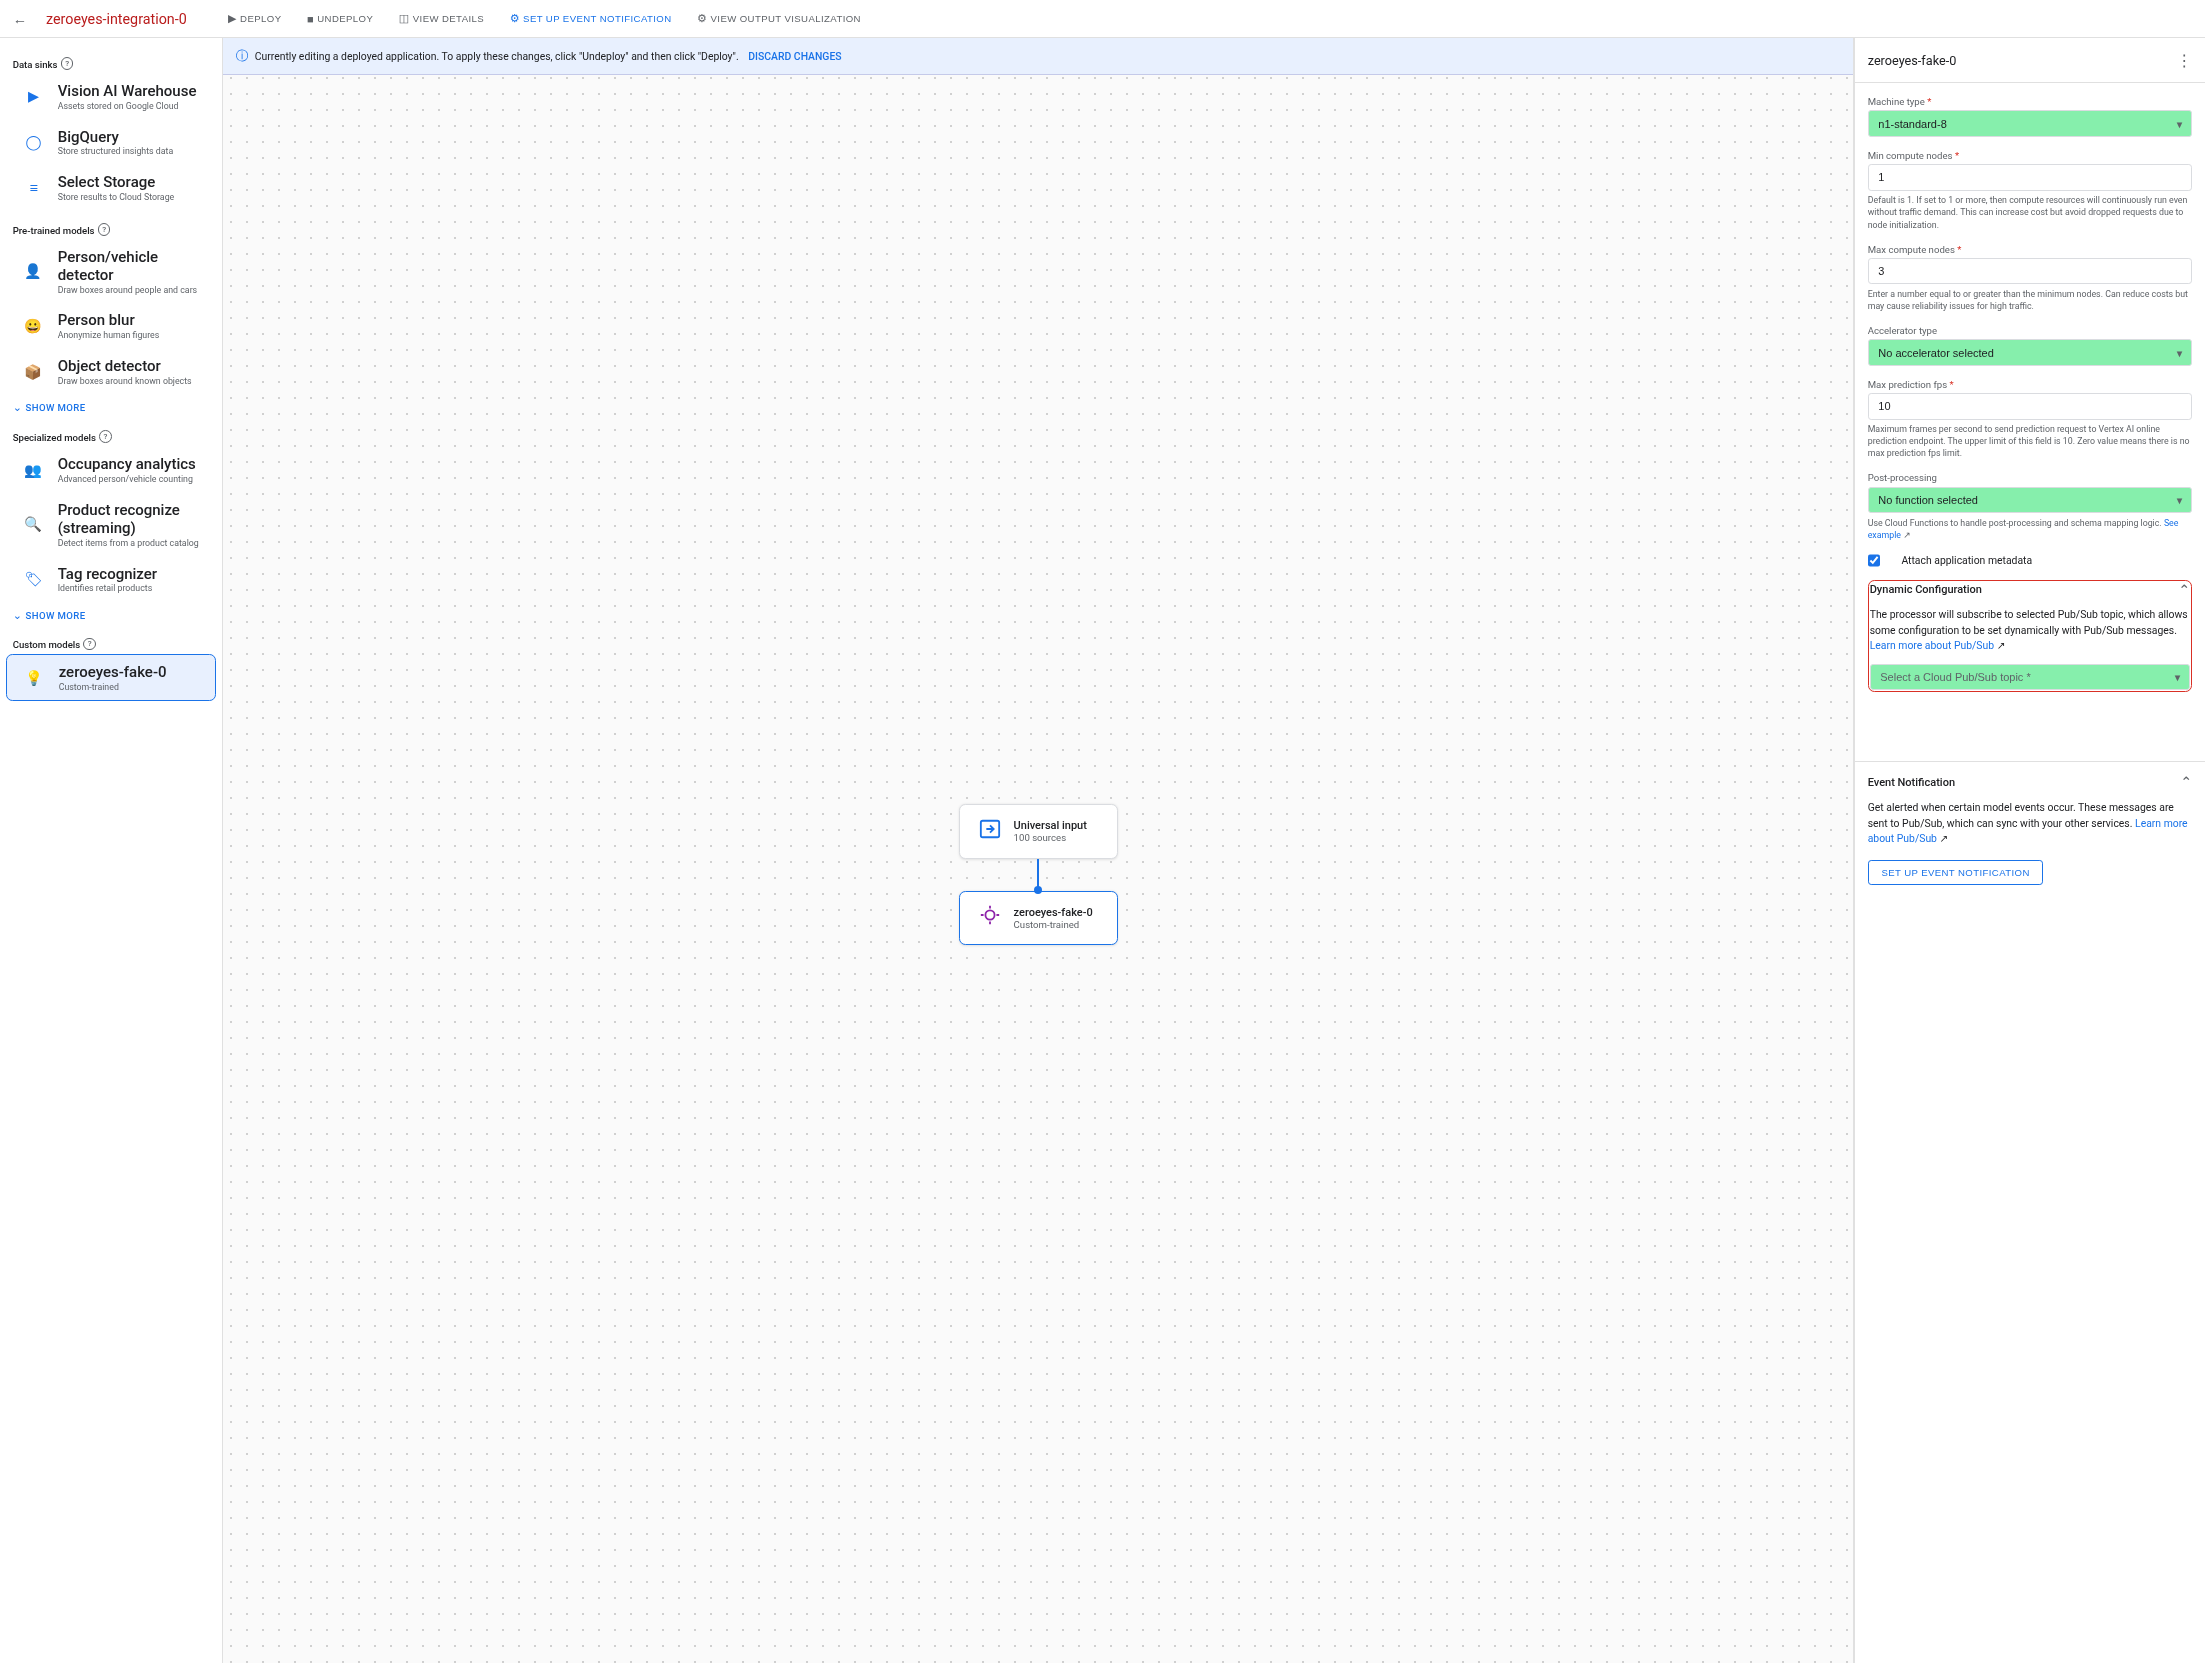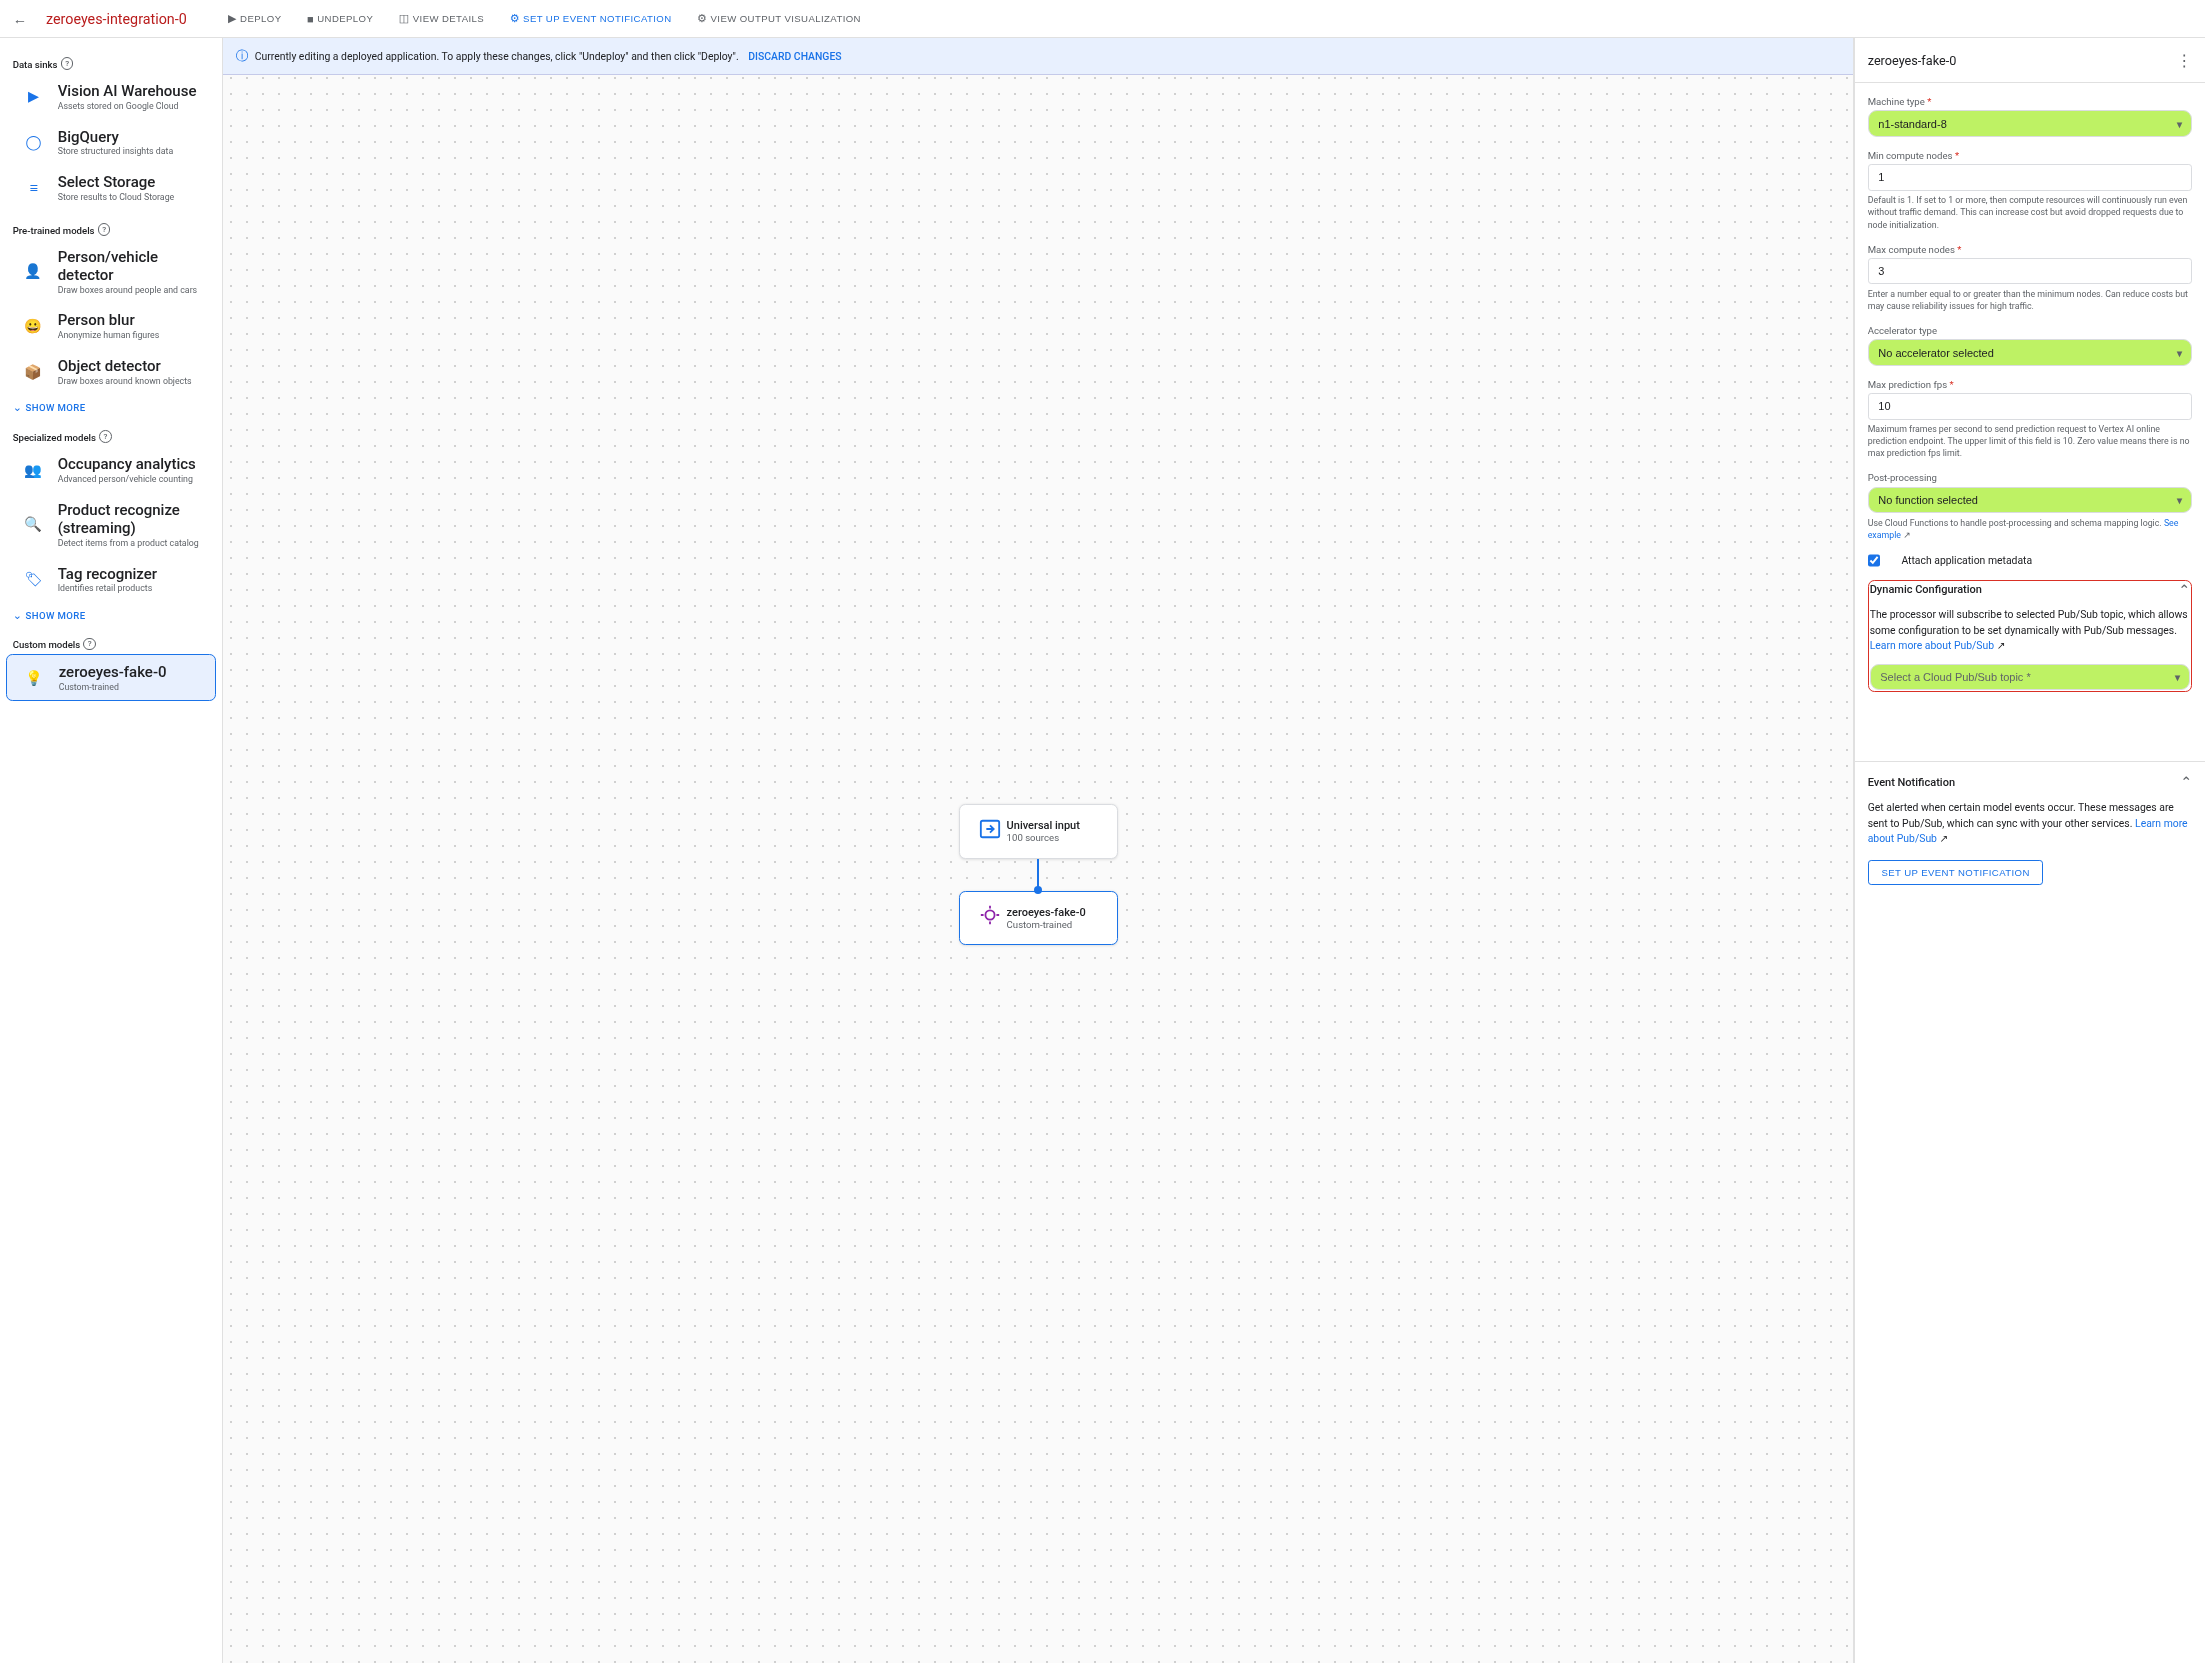--- a/index.html
+++ b/index.html
@@ -66,21 +66,21 @@
       background: #e8f0fe; border-bottom: 0.8px solid #c5cae9; padding: 9.6px 12.7px;
       display: flex; align-items: center; gap: 6.4px; font-size: 10.4px; color: #202124;
       position: relative; z-index: 10;
     }
     .banner-icon { color: #1a73e8; font-size: 12.7px; }
     .banner-link { color: #1a73e8; cursor: pointer; font-weight: 500; margin-left: 3.2px; }
     .canvas-content { position: absolute; top: 48px; left: 0; right: 0; bottom: 0; display: flex; align-items: center; justify-content: center; }
     .node-container { display: flex; flex-direction: column; align-items: center; gap: 0; }
     .node-box {
       background: #fff; border: 0.8px solid #dadce0; border-radius: 6.4px;
-      padding: 12.7px 19px; display: flex; align-items: center; gap: 6px;
+      padding: 12.7px 19px; display: flex; align-items: center; gap: 13px;
       min-width: 159px; box-shadow: 0 0.8px 2.4px rgba(0,0,0,0.1);
     }
     .node-box.selected { border: 1.6px solid #1a73e8; }
     .node-icon { font-size: 19px; color: #1a73e8; }
     .node-title { font-size: 11px; font-weight: 500; color: #202124; }
     .node-subtitle { font-size: 9.6px; color: #5f6368; }
     .node-connector { width: 1.6px; height: 32px; background: #1a73e8; position: relative; }
     .node-connector::after { content: ''; position: absolute; bottom: -3.2px; left: -3.2px; width: 8px; height: 8px; border-radius: 50%; background: #1a73e8; }
     .vertical-divider { width: 0.8px; background: #e0e0e0; flex-shrink: 0; }
 
@@ -100,22 +100,22 @@
     .form-label {
       font-size: 9.6px; color: #5f6368; margin-bottom: 3.2px; display: block;
     }
     .form-label .required { color: #d93025; }
     .form-input {
       width: 100%; border: 0.8px solid #dadce0; border-radius: 3.2px; padding: 6.4px 9.6px;
       font-size: 11px; color: #202124; background: #fff; outline: none;
     }
     .form-select-wrapper { position: relative; }
     .form-select {
-      width: 100%; border: 0.8px solid #dadce0; border-radius: 9px; padding: 6.4px 9.6px;
-      font-size: 11px; color: #202124; background: #bef264; appearance: none; cursor: pointer;
+      width: 100%; border: 0.8px solid #dadce0; border-radius: 3px; padding: 6.4px 9.6px;
+      font-size: 11px; color: #202124; background: #86efac; appearance: none; cursor: pointer;
       outline: none;
     }
     .select-arrow {
       position: absolute; right: 8px; top: 50%; transform: translateY(-50%);
       pointer-events: none; color: #5f6368; font-size: 9.6px;
     }
     .form-hint { font-size: 8.8px; color: #5f6368; margin-top: 3.2px; line-height: 1.4; }
     .form-link { color: #1a73e8; cursor: pointer; text-decoration: none; }
     .checkbox-row { display: flex; align-items: center; gap: 21px; margin-bottom: 12.7px; }
     .checkbox-input { width: 12.7px; height: 12.7px; accent-color: #1a73e8; cursor: pointer; }

